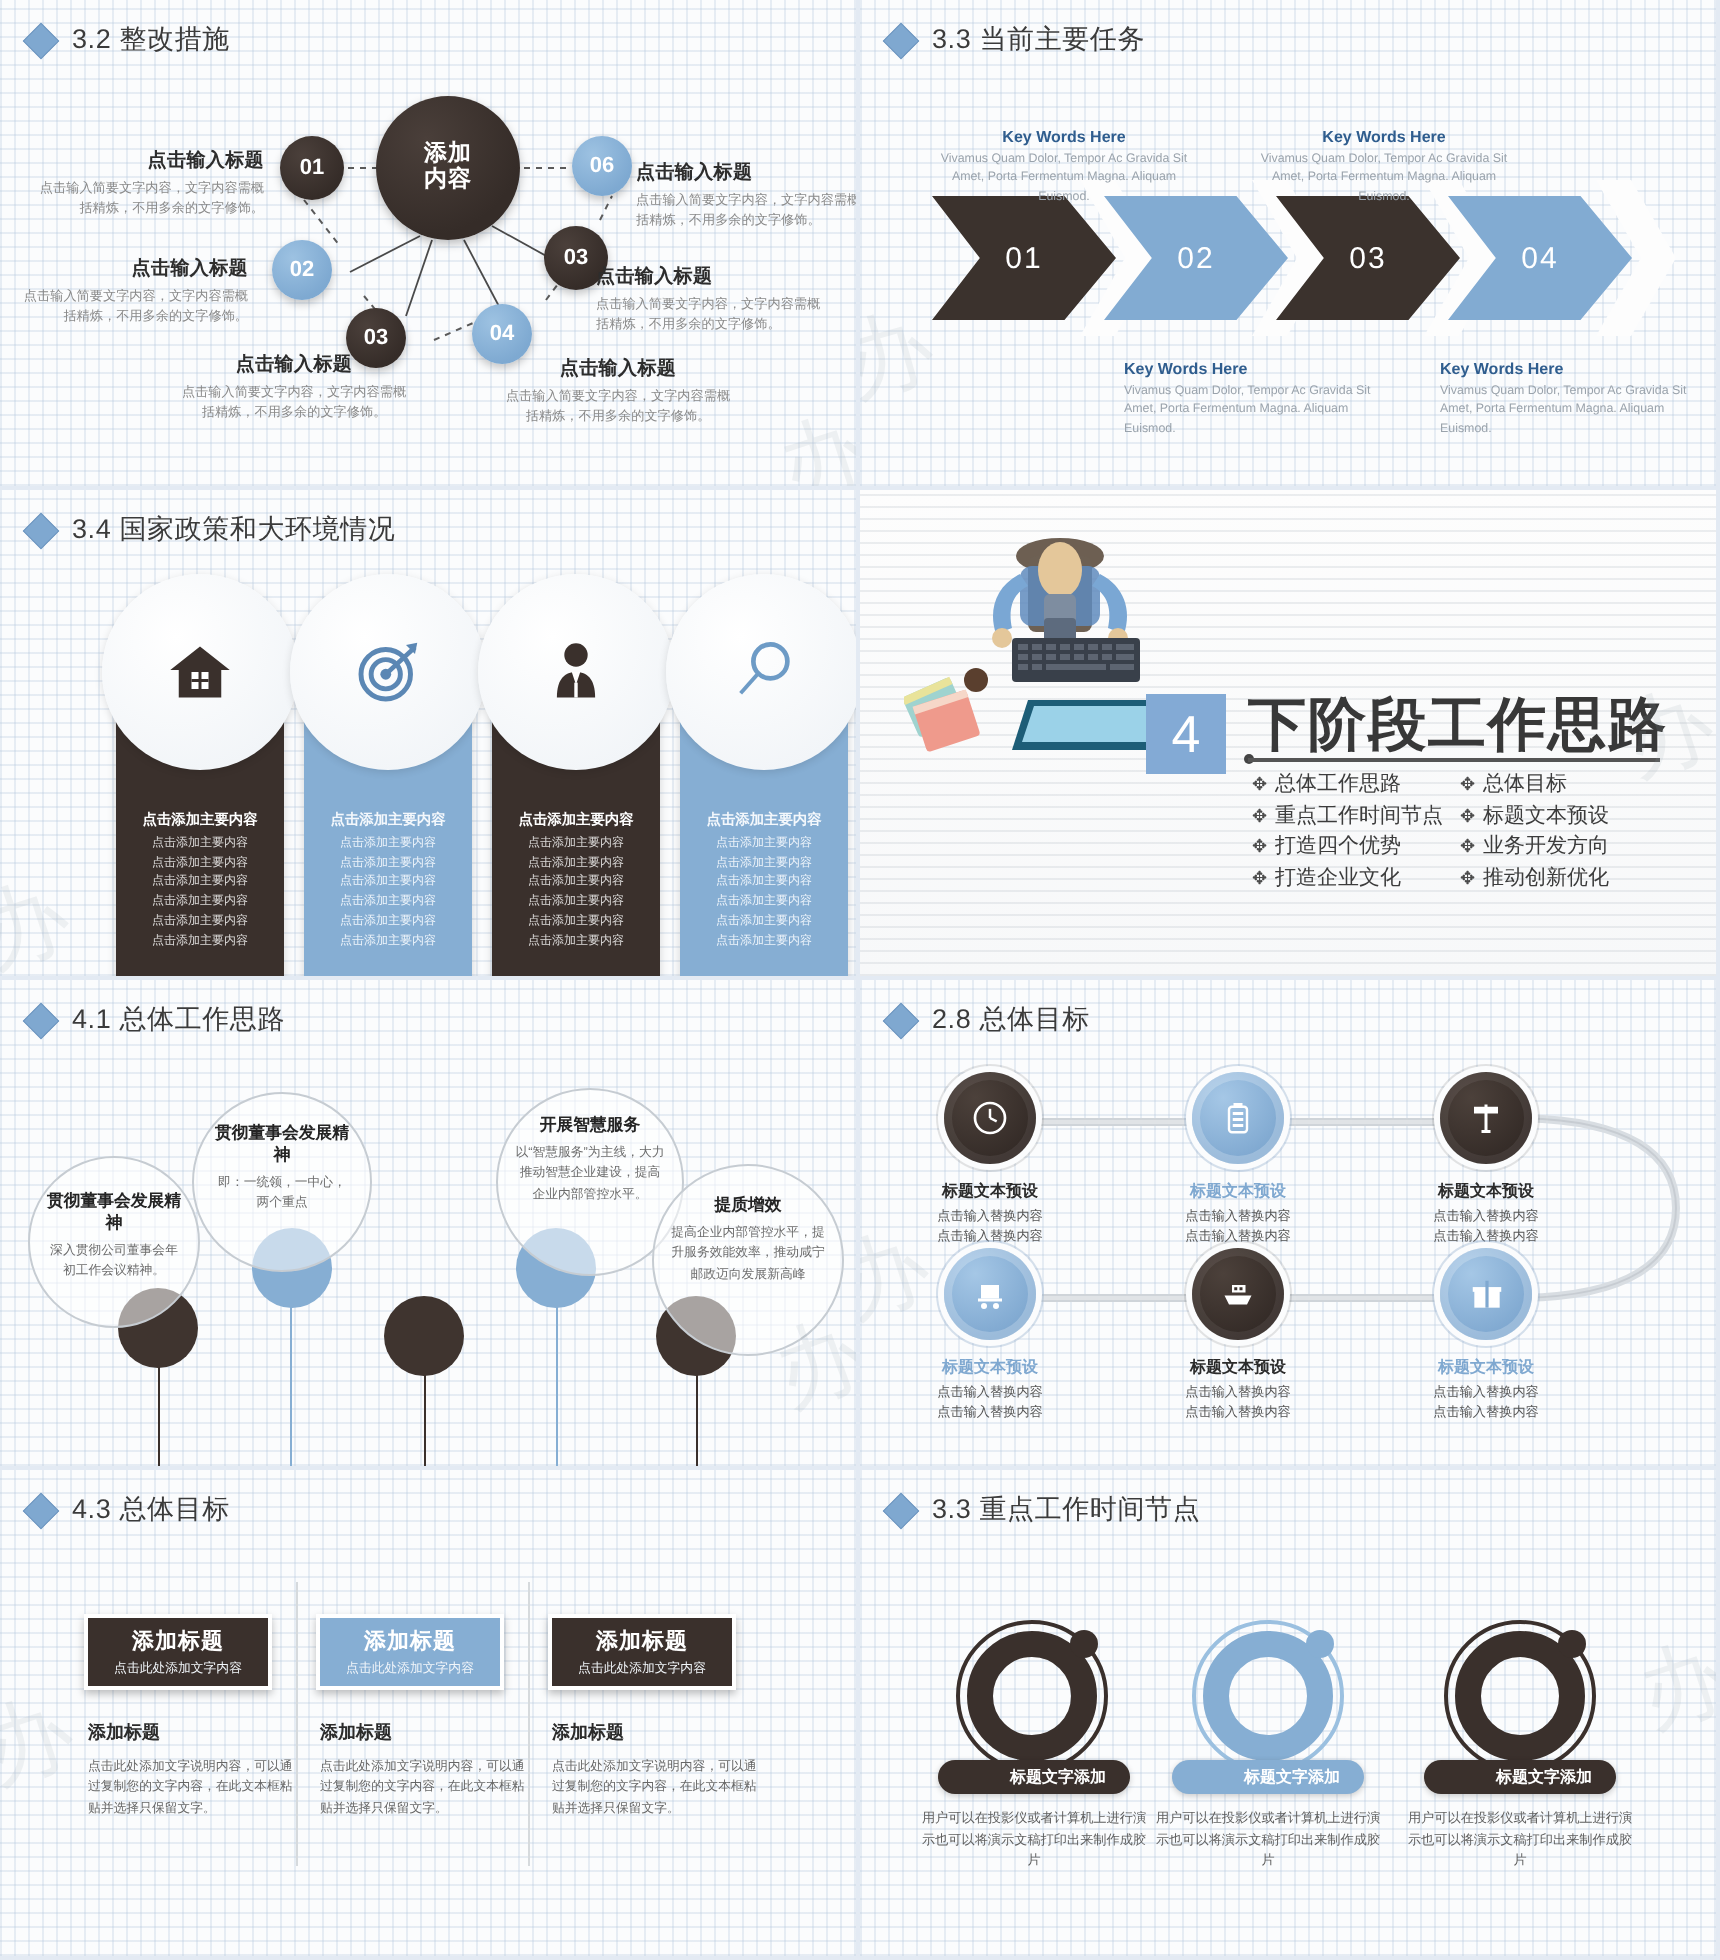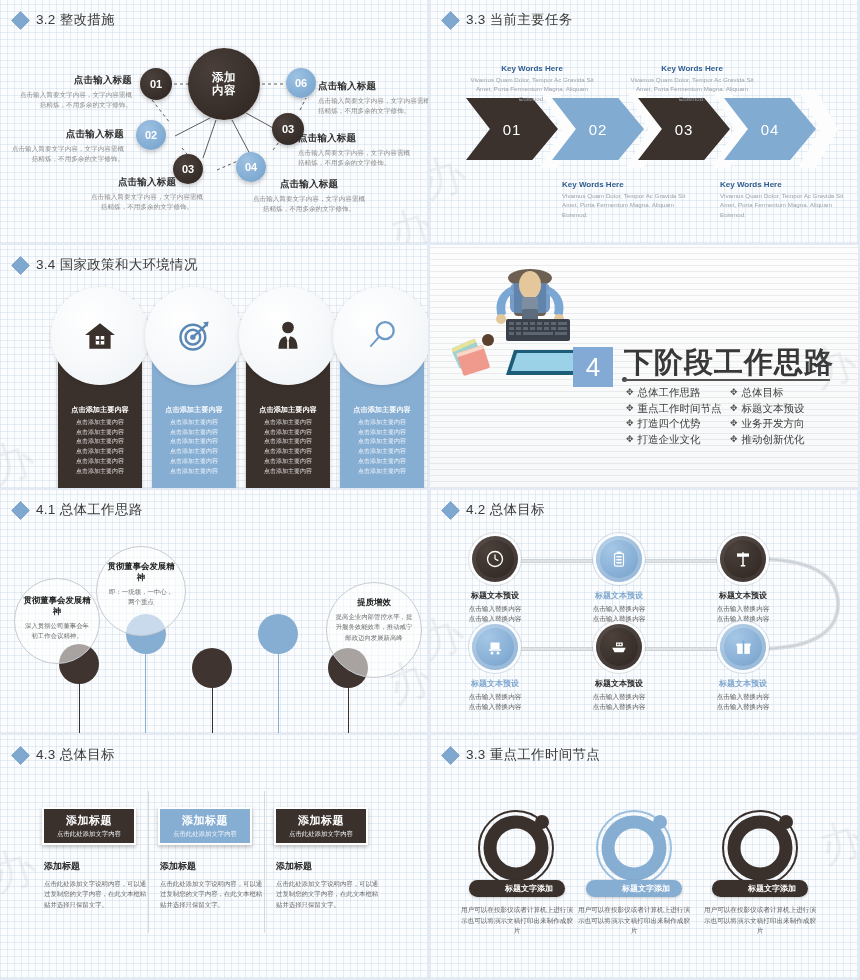--- a/index.html
+++ b/index.html
@@ -436,31 +436,35 @@
     <div class="ball" style="left:328px;top:158px;width:40px;height:40px;background:#3f342f;"></div>
 
     <div class="bl" style="left:14px;top:88px;width:86px;height:86px;padding:16px 8px 0;">
       <h5>贯彻董事会发展精神</h5>
       <p>深入贯彻公司董事会年初工作会议精神。</p>
     </div>
     <div class="bl" style="left:96px;top:56px;width:90px;height:90px;padding:14px 9px 0;">
       <h5>贯彻董事会发展精神</h5>
       <p>即：一统领，一中心，两个重点</p>
     </div>
+    <div class="bl" style="left:248px;top:54px;width:94px;height:94px;padding:12px 8px 0;">
+      <h5>开展智慧服务</h5>
+      <p>以“智慧服务”为主线，大力推动智慧企业建设，提高企业内部管控水平。</p>
+    </div>
     <div class="bl" style="left:326px;top:92px;width:96px;height:96px;padding:14px 8px 0;">
       <h5>提质增效</h5>
       <p>提高企业内部管控水平，提升服务效能效率，推动咸宁邮政迈向发展新高峰</p>
     </div>
     <div class="wm" style="right:-4px;bottom:22px;transform:rotate(-20deg);">办</div>
   </div>
 
   <div class="slide s6">
     <div class="hd">
       <span class="dia"></span>
-      <span class="hd-t">4.2 总体目标</span>
+      <span class="hd-t">2.8 总体目标</span>
     </div>
 
     <div class="bar" style="left:88px;top:69px;width:118px;"></div>
     <div class="bar" style="left:212px;top:69px;width:118px;"></div>
     <div class="bar" style="left:88px;top:157px;width:118px;"></div>
     <div class="bar" style="left:212px;top:157px;width:118px;"></div>
     <svg style="position:absolute;left:322px;top:60px;width:100px;height:108px;">
       <path d="M4 9 C64 9 86 28 86 54 C86 80 64 99 4 99" fill="none" stroke="#d8dde2" stroke-width="4"></path>
       <path d="M4 9 C64 9 86 28 86 54 C86 80 64 99 4 99" fill="none" stroke="#c7ccd2" stroke-width="1"></path>
     </svg>

